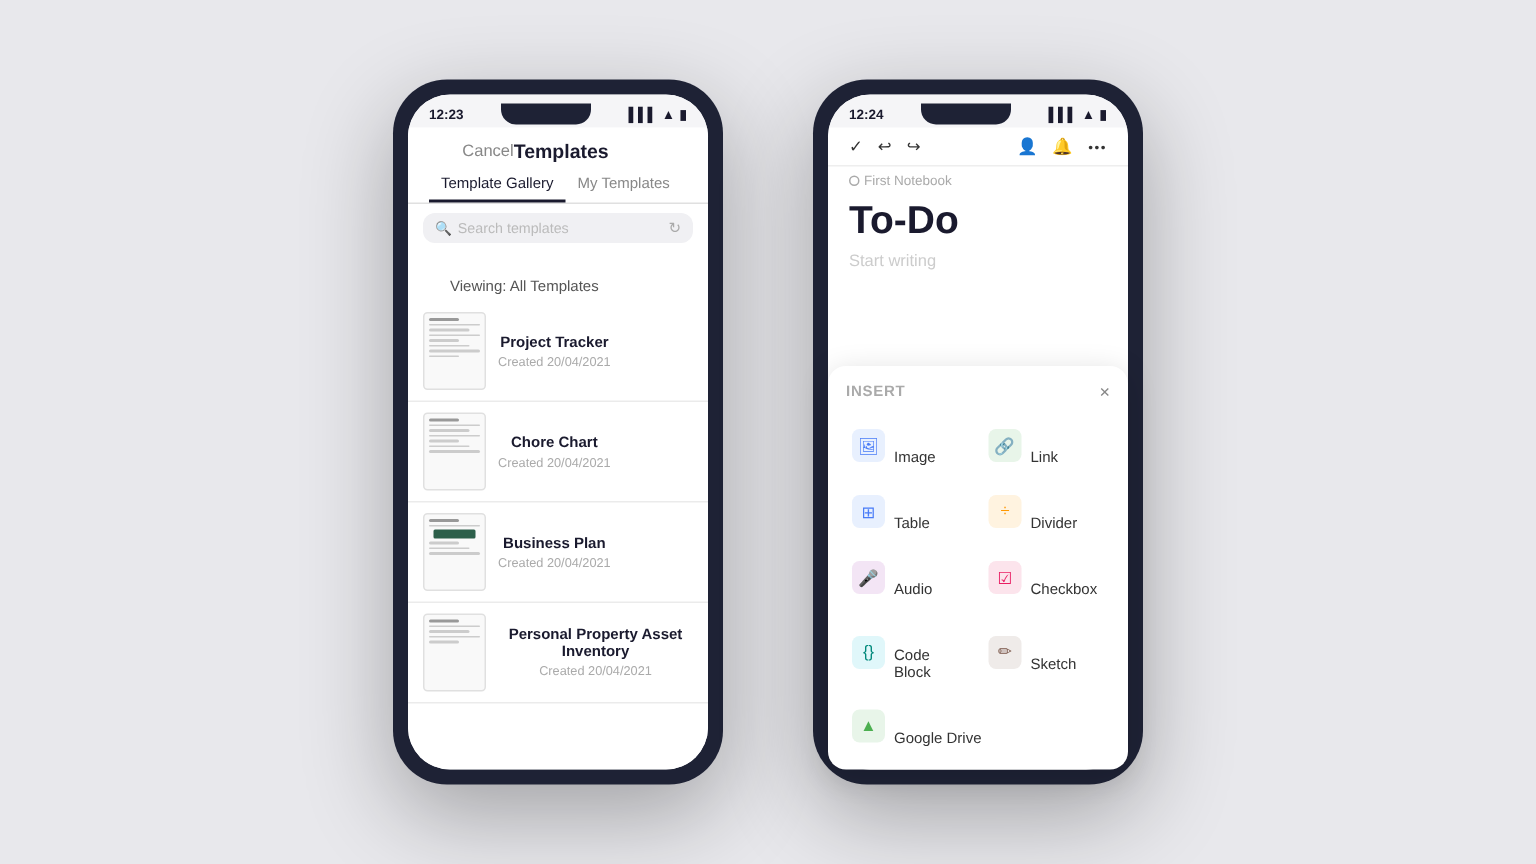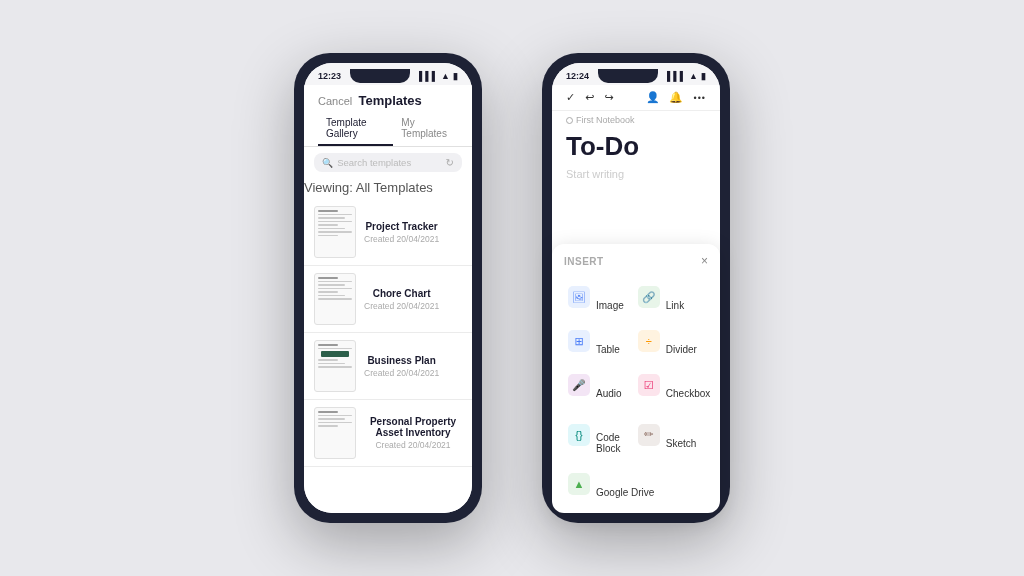--- a/index.html
+++ b/index.html
@@ -10,21 +10,21 @@
       display: flex;
       align-items: center;
       justify-content: center;
       gap: 60px;
       font-family: -apple-system, BlinkMacSystemFont, 'Helvetica Neue', sans-serif;
       overflow: hidden;
     }
 
     
     .phone {
-      width: 188px;
+      width: 220px;
       height: 470px;
       background: #1e2235;
       border-radius: 36px;
       padding: 10px;
       position: relative;
       box-shadow: 0 20px 60px rgba(0,0,0,0.3);
     }
     .phone-inner {
       width: 100%;
       height: 100%;
@@ -60,21 +60,21 @@
     
     .phone1-content {
       flex: 1;
       background: #fff;
       display: flex;
       flex-direction: column;
       overflow: hidden;
     }
     .templates-header {
       display: flex;
-      justify-content: space-between;
+      justify-content: center;
       align-items: center;
       padding: 8px 14px 4px;
       background: #fff;
     }
     .cancel-btn {
       font-size: 11px;
       color: #888;
     }
     .templates-title {
       font-size: 13px;
@@ -114,24 +114,25 @@
     .search-input-text {
       font-size: 9.5px;
       color: #bbb;
       flex: 1;
     }
     .refresh-icon {
       font-size: 10px;
       color: #aaa;
     }
     .viewing-label {
-      font-size: 13px;
+      font-size: 10px;
       color: #555;
-      padding: 2px 0 4px;
+      padding: 2px 28px 4px;
       font-weight: 500;
+      margin-top: 16px;
     }
     .template-list {
       flex: 1;
       overflow: hidden;
     }
     .template-item {
       display: flex;
       align-items: center;
       gap: 8px;
       padding: 7px 10px;

